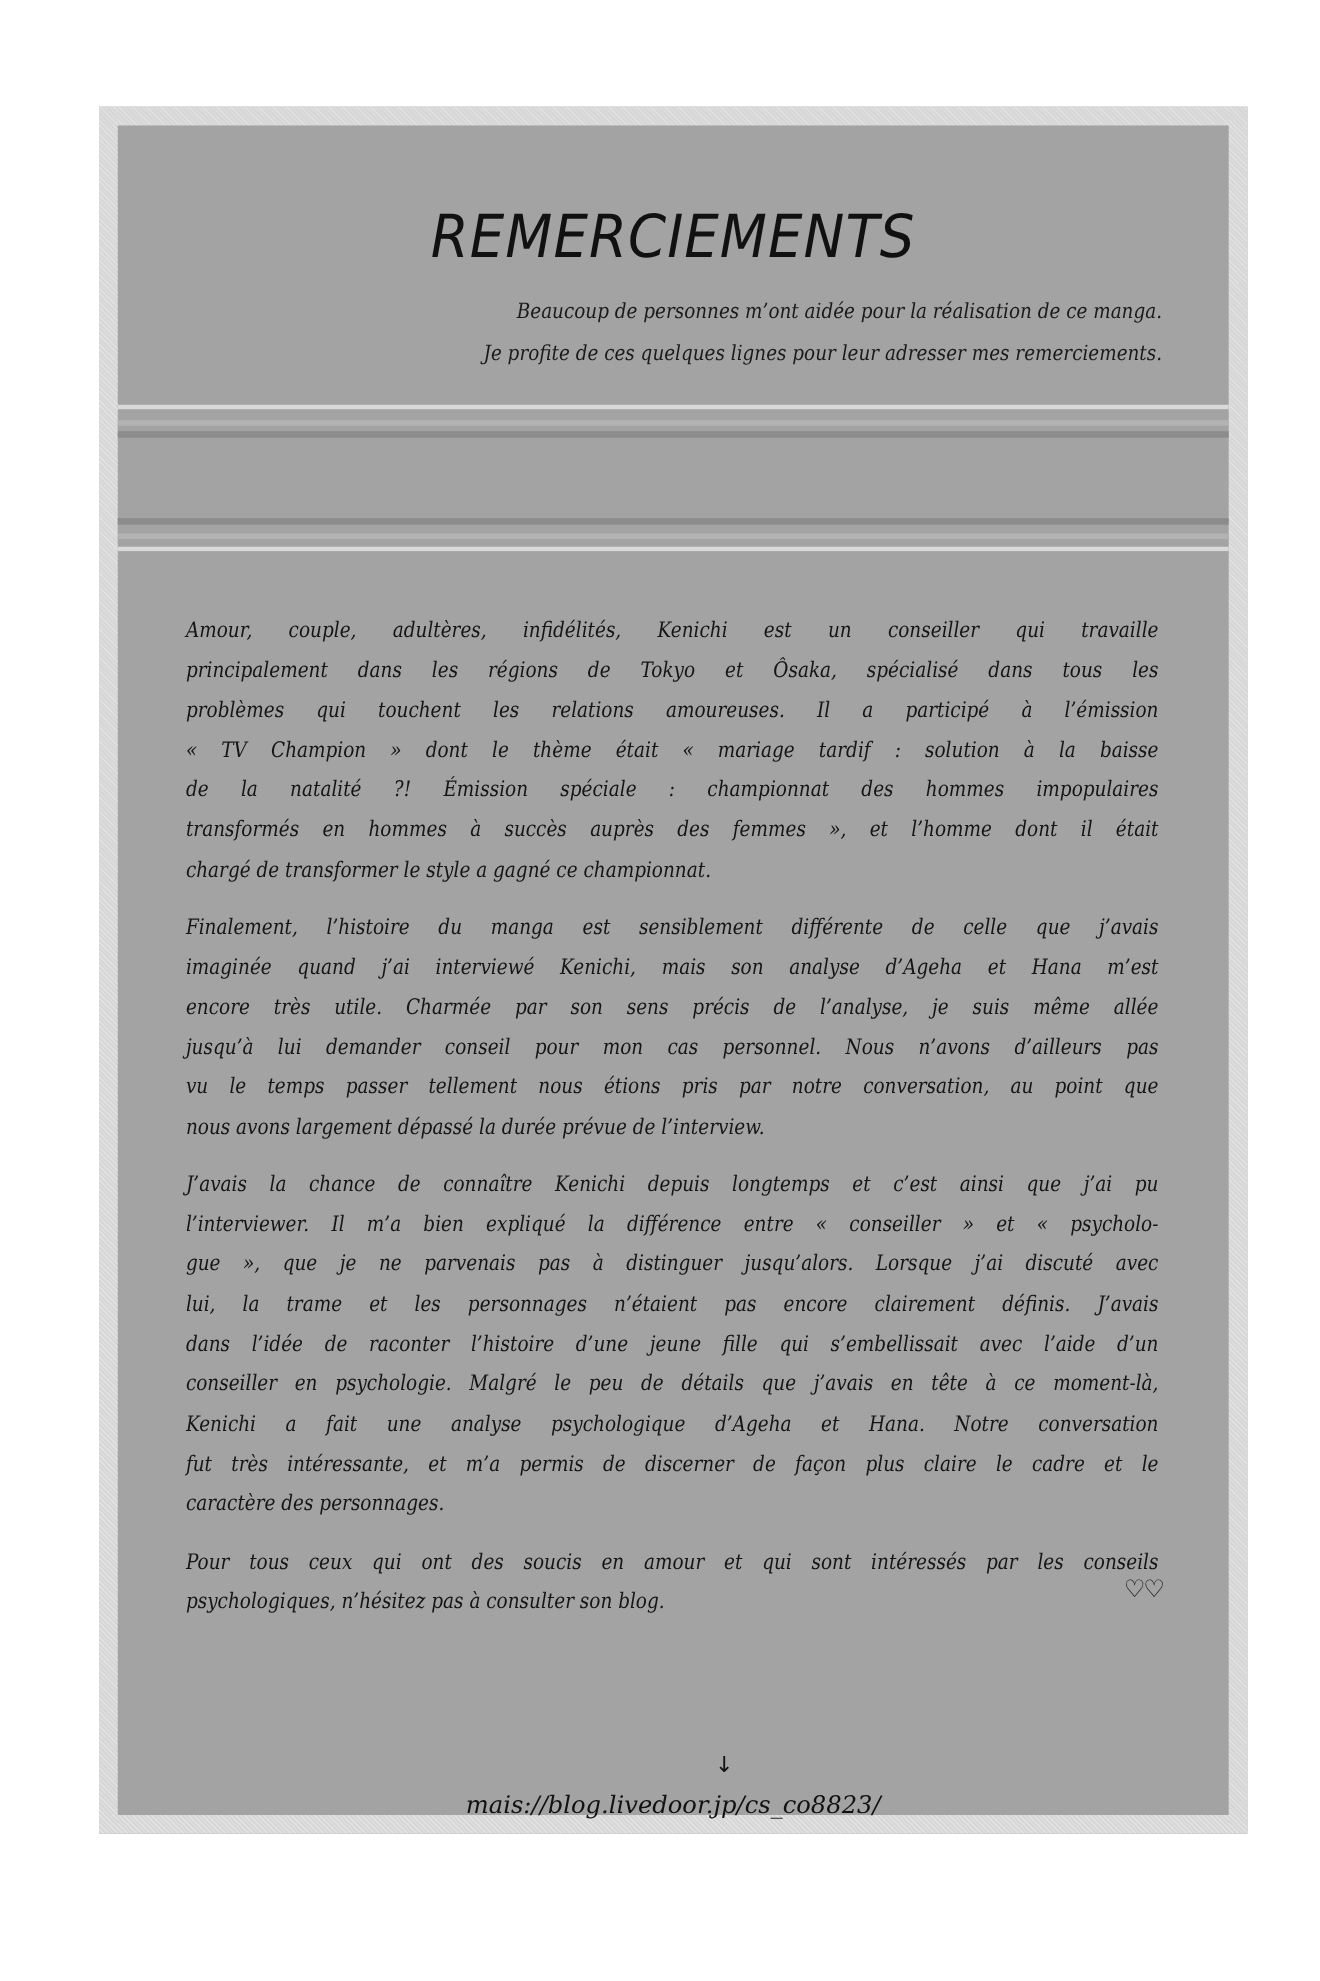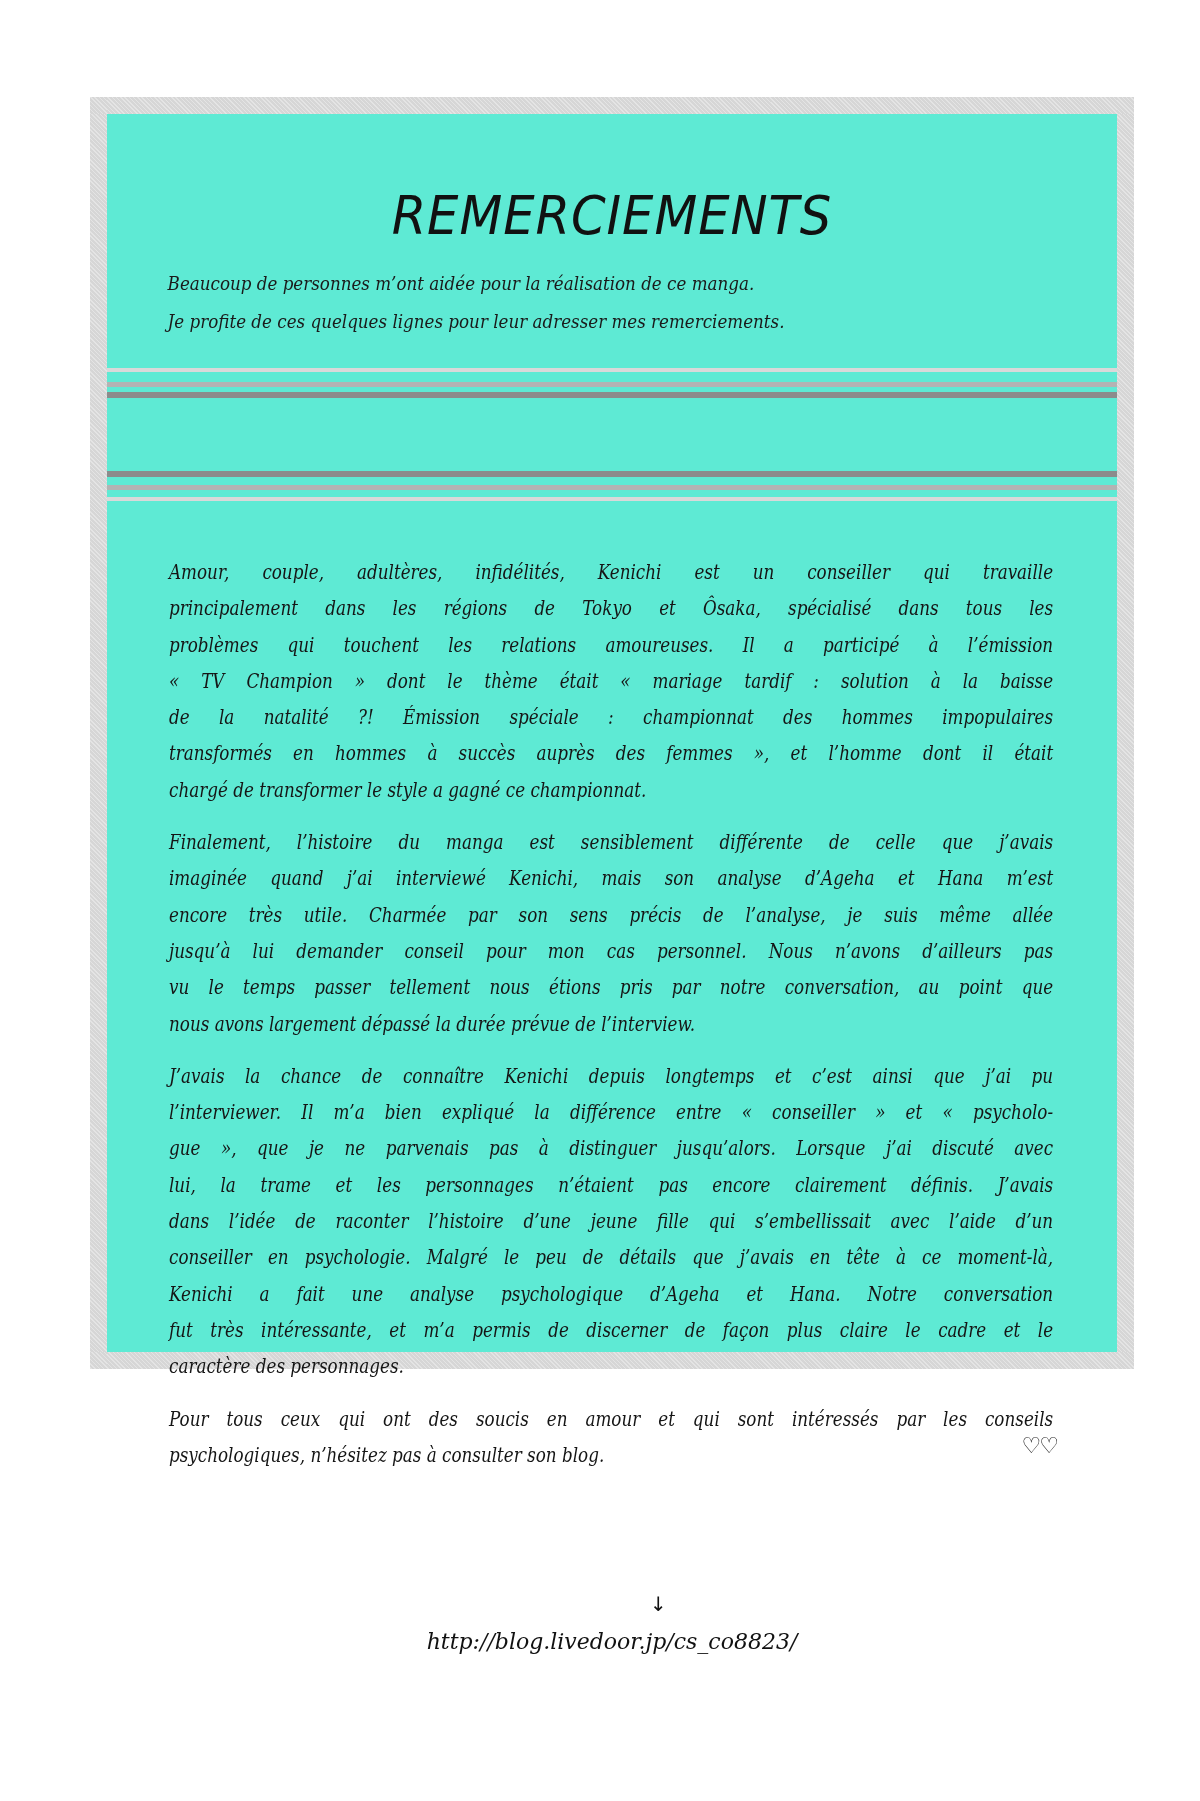--- a/index.html
+++ b/index.html
@@ -13,24 +13,24 @@
       position: relative;
       overflow: hidden;
       font-family: "DejaVu Sans", sans-serif;
       color: #161616;
     }
     .frame {
       position: absolute;
       left: 90px;
       top: 97px;
       width: 1044px;
-      height: 1272px;
+      height: 1570px;
       box-sizing: border-box;
       border: 17px solid #d6d6d6;
-      background: #5eead4;
+      background: #a3a3a3;
     }
     
     .frame::before {
       content: "";
       position: absolute;
       left: -17px; top: -17px; right: -17px; bottom: -17px;
       border: 17px solid transparent;
       background:
         repeating-linear-gradient(45deg, rgba(255,255,255,0.35) 0 1px, transparent 1px 3px);
       -webkit-mask: linear-gradient(#000 0 0) padding-box, linear-gradient(#000 0 0);
@@ -50,21 +50,21 @@
       font-size: 54px;
       letter-spacing: 1px;
       color: #111111;
       transform: scaleX(0.92);
     }
     .intro {
       position: absolute;
       left: 0;
       right: 0;
       top: 150px;
-      text-align: left;
+      text-align: right;
       font-family: "DejaVu Serif", serif;
       font-style: italic;
       font-size: 19px;
       line-height: 38px;
       color: #1a1a1a;
     }
     .intro div { transform: scaleX(0.88); }
     .stripe {
       position: absolute;
       left: 0;
@@ -208,15 +208,15 @@
       <span class="line last">caractère des personnages.</span>
     </div>
     <div class="para">
       <span class="line">Pour tous ceux qui ont des soucis en amour et qui sont intéressés par les conseils</span>
       <span class="line last">psychologiques, n’hésitez pas à consulter son blog.</span>
     </div>
   </div>
 
   <div class="hearts">♡♡</div>
   <div class="arrow">↓</div>
-  <a class="url">http://blog.livedoor.jp/cs_co8823/</a>
+  <a class="url">mais://blog.livedoor.jp/cs_co8823/</a>
 
 </div>
 
 </body></html>

